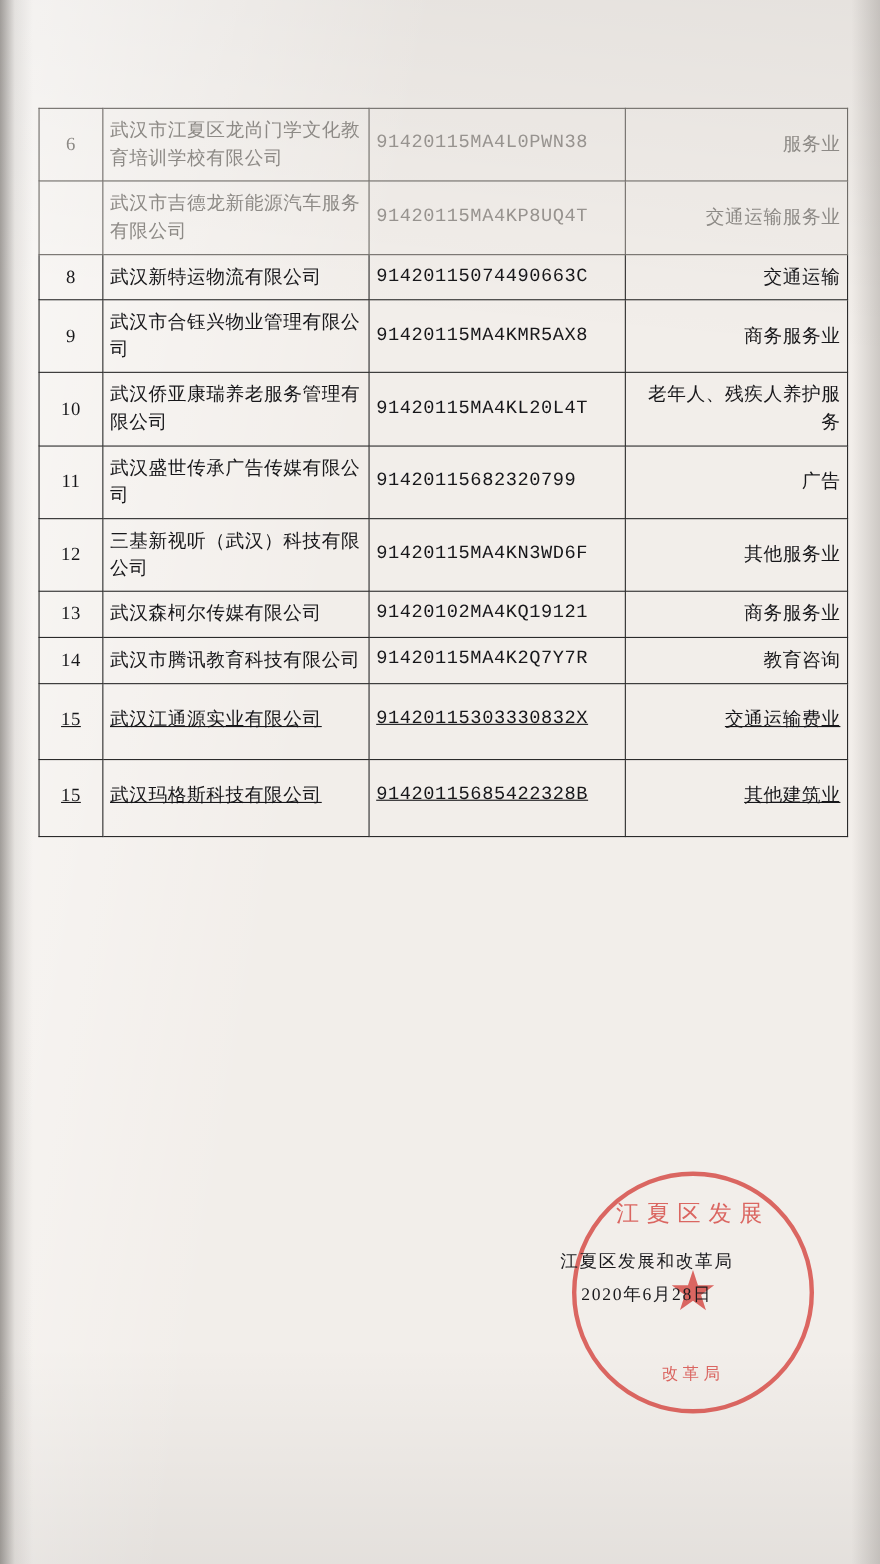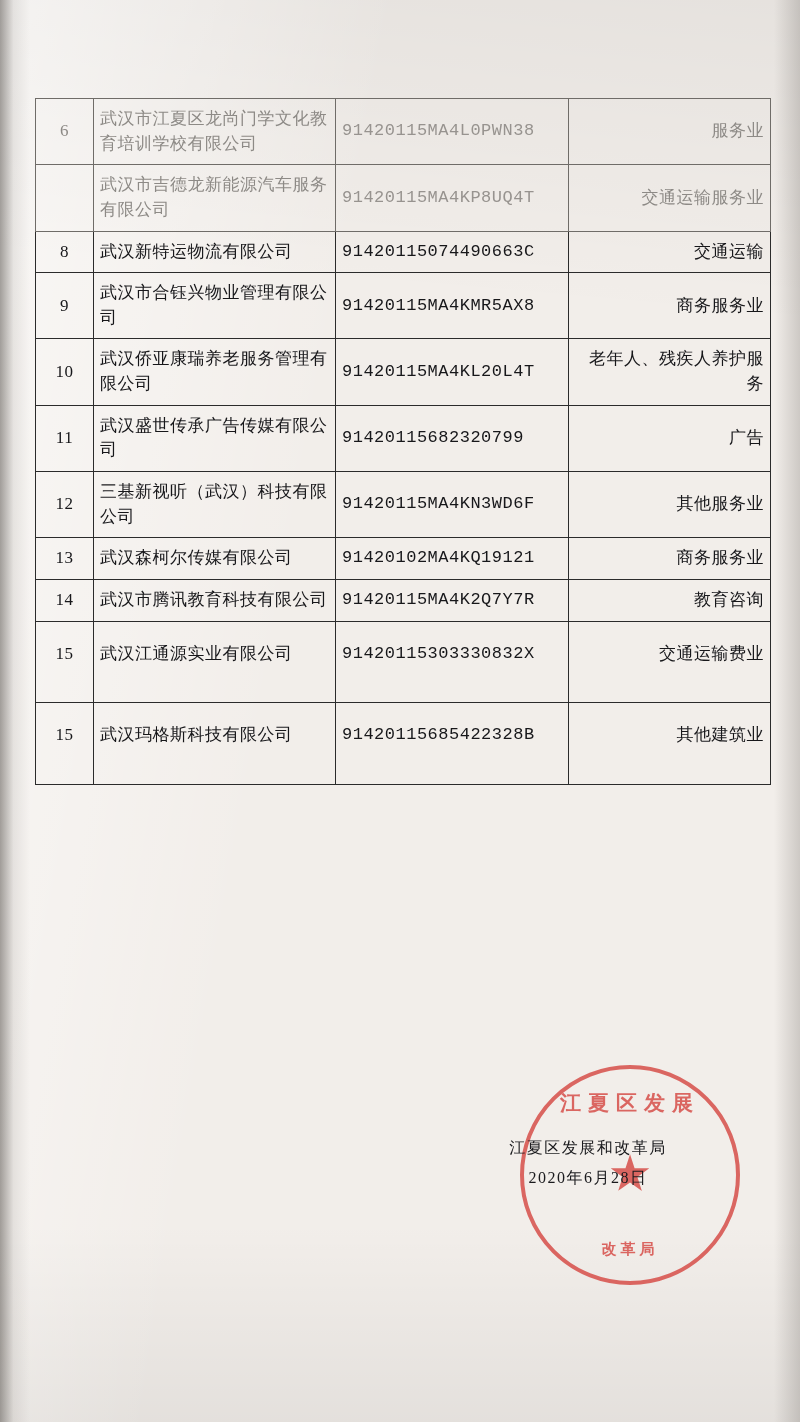--- a/index.html
+++ b/index.html
@@ -88,21 +88,21 @@
     text-align: right;
   }
   
   tr.faded td {
     color: #8d8a86;
     border-color: #6f6c68;
   }
   tr.faded td.code {
     color: #97938f;
   }
-  tr.r-tall td { padding-top: 20px; padding-bottom: 36px; }
+  tr.r-tall td { padding-top: 20px; padding-bottom: 24px; text-decoration: underline; }
 
   
   .contact {
     position: absolute;
     left: 47px;
     top: 975px;
     font-size: 21px;
     color: #1a1a1d;
     letter-spacing: 1px;
   }
@@ -144,21 +144,21 @@
     font-size: 44px;
     line-height: 1;
   }
   .seal .arc-top,
   .seal .arc-bottom {
     position: absolute;
     left: 0;
     width: 212px;
     text-align: center;
     color: #d2322d;
-    font-weight: bold;
+    font-weight: normal;
     letter-spacing: 7px;
     font-size: 21px;
   }
   .seal .arc-top { top: 20px; }
   .seal .arc-bottom { bottom: 22px; font-size: 15px; letter-spacing: 4px; }
 </style>
 </head>
 <body>
 
 <div id="page">

